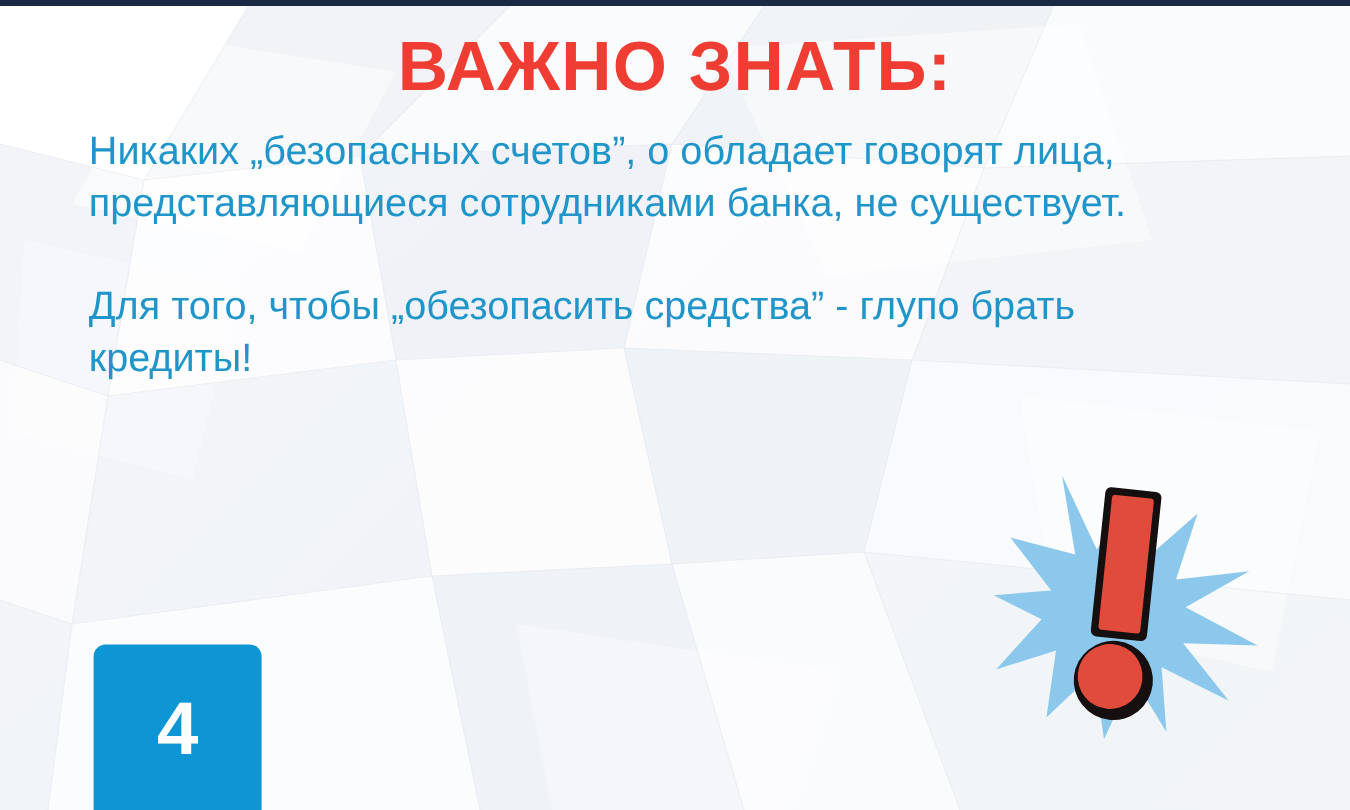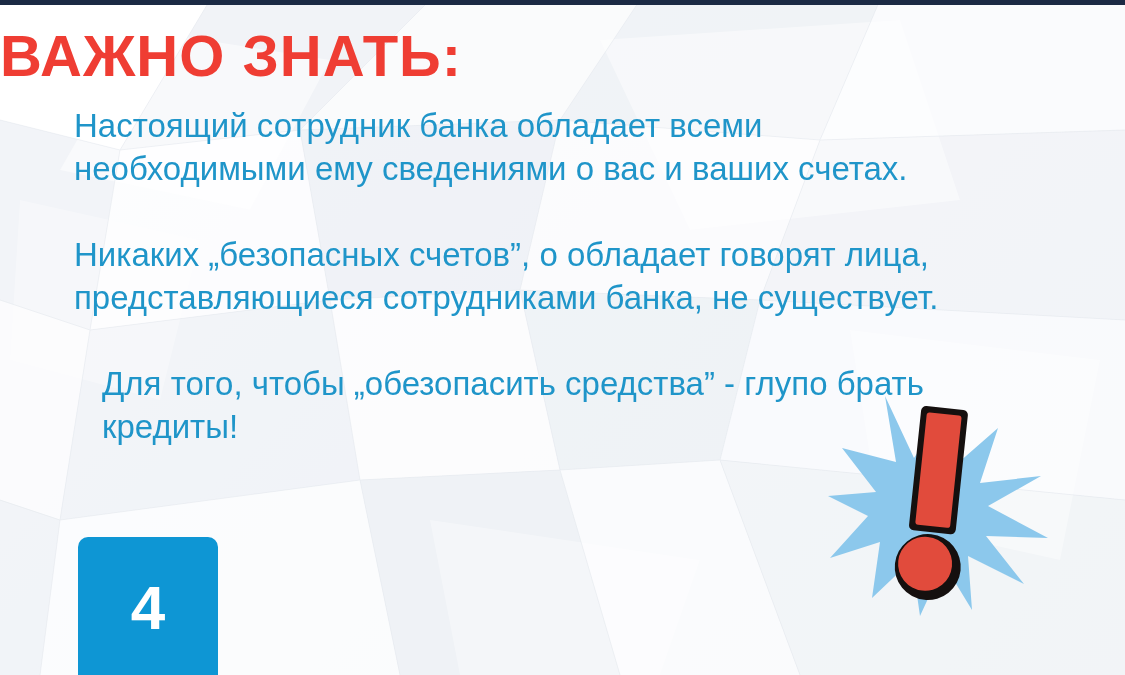--- a/index.html
+++ b/index.html
@@ -37,20 +37,21 @@
     height: 5px;
     background: #1b2a44;
     z-index: 40;
   }
 
   
   .title {
     position: absolute;
     left: 0; right: 0;
     top: 22px;
+    text-align: center;
     font-size: 58px;
     font-weight: bold;
     letter-spacing: 1px;
     color: #ef3d33;
     z-index: 20;
     white-space: nowrap;
   }
 
   
   .body-copy {
@@ -58,21 +59,21 @@
     left: 74px;
     top: 104px;
     width: 900px;
     z-index: 20;
     color: #1f95c9;
     font-size: 33px;
     line-height: 43px;
     font-weight: normal;
   }
   .para { margin: 0 0 43px 0; }
-  .para:last-child { margin-bottom: 0; margin-left: 28px; }
+  .para:last-child { margin-bottom: 0; }
 
   
   .badge {
     position: absolute;
     left: 78px;
     top: 537px;
     width: 140px;
     height: 150px;
     background: #0e96d4;
     border-radius: 10px;
@@ -151,21 +152,20 @@
         <path d="M880,0 L820,140"></path>
       </g>
     </svg>
   </div>
 
   <div class="top-rule"></div>
 
   <div class="title">ВАЖНО ЗНАТЬ:</div>
 
   <div class="body-copy">
-    <p class="para">Настоящий сотрудник банка обладает всеми необходимыми ему сведениями о вас и ваших счетах.</p>
     <p class="para">Никаких „безопасных счетов”, о обладает говорят лица, представляющиеся сотрудниками банка, не существует.</p>
     <p class="para">Для того, чтобы „обезопасить средства” - глупо брать кредиты!</p>
   </div>
 
   <div class="badge">
     <span class="badge-num">4</span>
   </div>
 
   <div class="burst">
     <svg viewBox="0 0 225 235" xmlns="http://www.w3.org/2000/svg">

